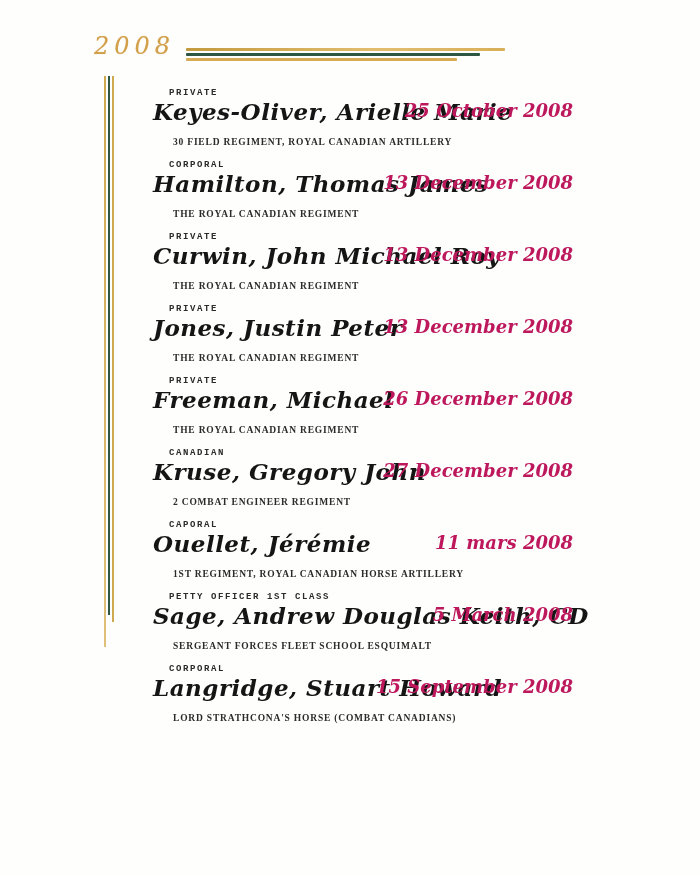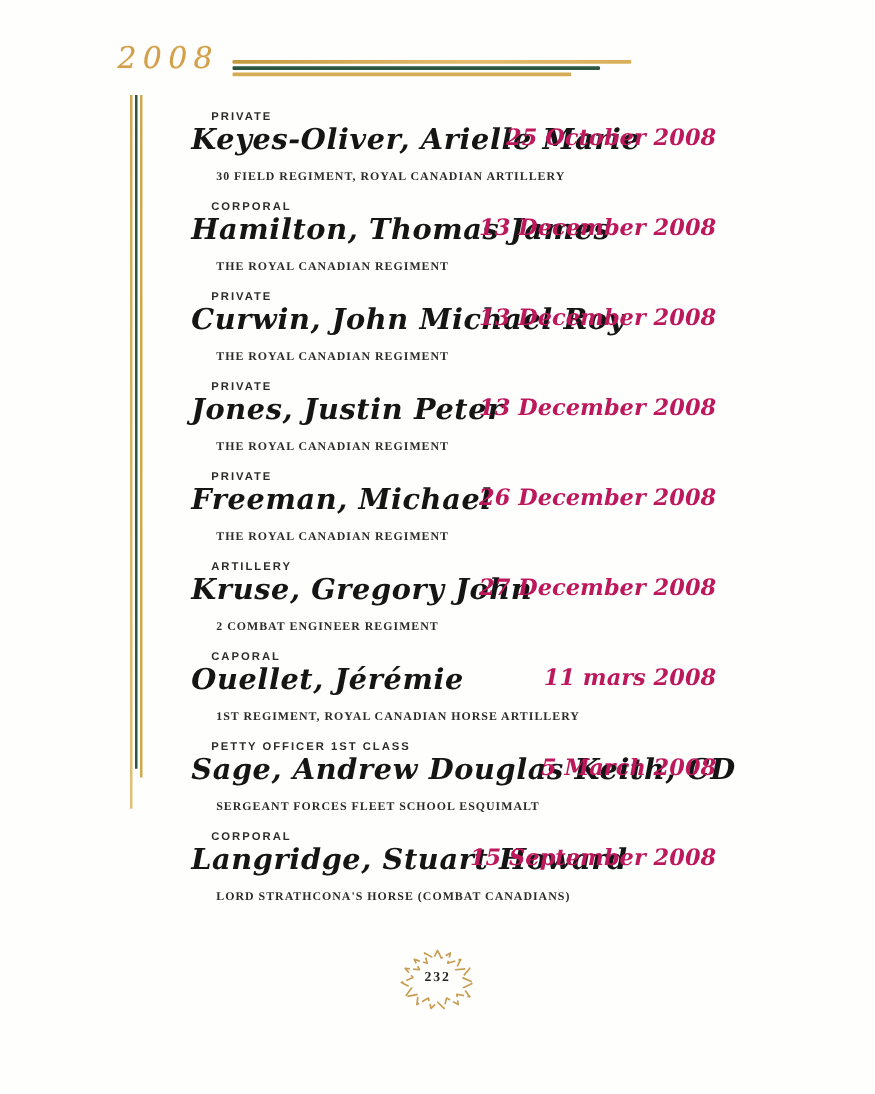--- a/index.html
+++ b/index.html
@@ -30,21 +30,21 @@
   .vr{position:absolute;top:0;width:2px;}
   .vr1{left:0;height:571px;background:linear-gradient(180deg,#cfa94f,#e0c07a);}
   .vr2{left:4px;height:539px;background:#2d5743;}
   .vr3{left:8px;height:546px;background:#cfa94f;}
   
   .entries{position:absolute;left:153px;top:88px;width:420px;}
   .entry{display:flex;align-items:flex-start;margin-bottom:12px;}
   .entry-main{flex:1 1 auto;min-width:0;}
   .rank{
     padding-left:16px;
-    font-family:Liberation Sans, sans-serif;
+    font-family:Liberation Mono, monospace;
     font-size:9px;line-height:11px;font-weight:700;
     letter-spacing:1.6px;color:#2b2b2b;
   }
   .name{
     font-size:23px;line-height:26px;
     font-style:italic;font-weight:700;
     letter-spacing:.5px;color:#151515;
     white-space:nowrap;
   }
   .unit{
@@ -137,21 +137,21 @@
         <div class="rank">PRIVATE</div>
         <div class="name">Freeman, Michael</div>
         <div class="unit">THE ROYAL CANADIAN REGIMENT</div>
       </div>
       <div class="date">26 December 2008</div>
     </section>
 
 
     <section class="entry">
       <div class="entry-main">
-        <div class="rank">ARTILLERY</div>
+        <div class="rank">CANADIAN</div>
         <div class="name">Kruse, Gregory John</div>
         <div class="unit">2 COMBAT ENGINEER REGIMENT</div>
       </div>
       <div class="date">27 December 2008</div>
     </section>
 
     <section class="entry">
       <div class="entry-main">
         <div class="rank">CAPORAL</div>
         <div class="name">Ouellet, Jérémie</div>
@@ -172,22 +172,14 @@
     <section class="entry">
       <div class="entry-main">
         <div class="rank">CORPORAL</div>
         <div class="name">Langridge, Stuart Howard</div>
         <div class="unit">LORD STRATHCONA'S HORSE (COMBAT CANADIANS)</div>
       </div>
       <div class="date">15 September 2008</div>
     </section>
   </main>
 
-  <div class="footer">
-    <div class="leafwrap">
-      <svg class="leaf" viewBox="0 0 62 50" aria-hidden="true">
-        <path d="M31 3 L34 9 L41 5 L39 13 L49 10 L45 18 L56 17 L50 24 L59 28 L51 32 L56 39 L46 37 L47 45 L38 40 L36 48 L31 43 L26 48 L24 40 L15 45 L16 37 L6 39 L11 32 L3 28 L12 24 L6 17 L17 18 L13 10 L23 13 L21 5 L28 9 Z"></path>
-      </svg>
-      <div class="pagenum">232</div>
-    </div>
-  </div>
 
 </div>
 
 </body></html>

